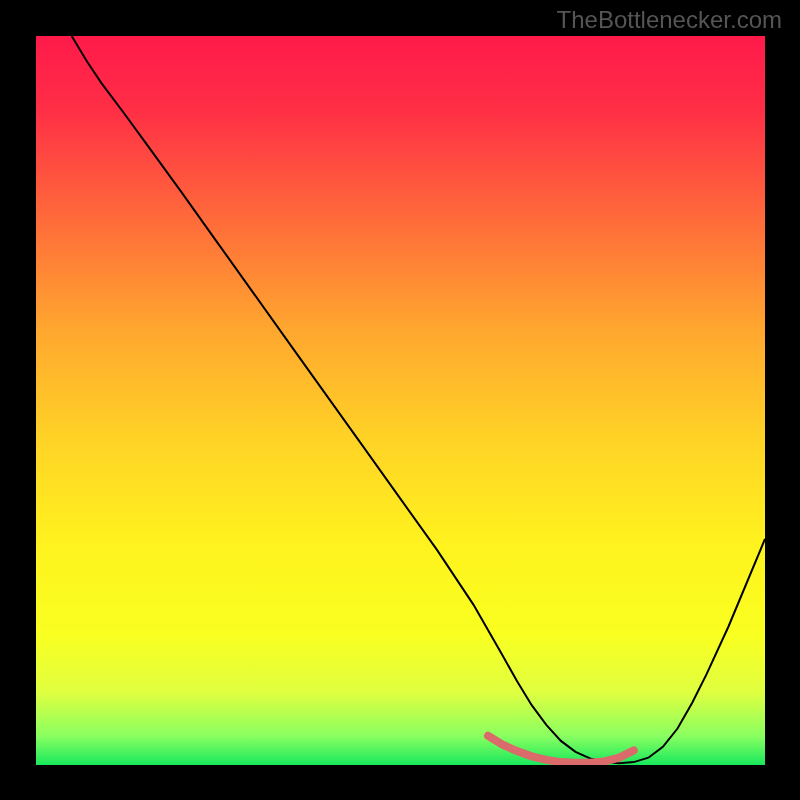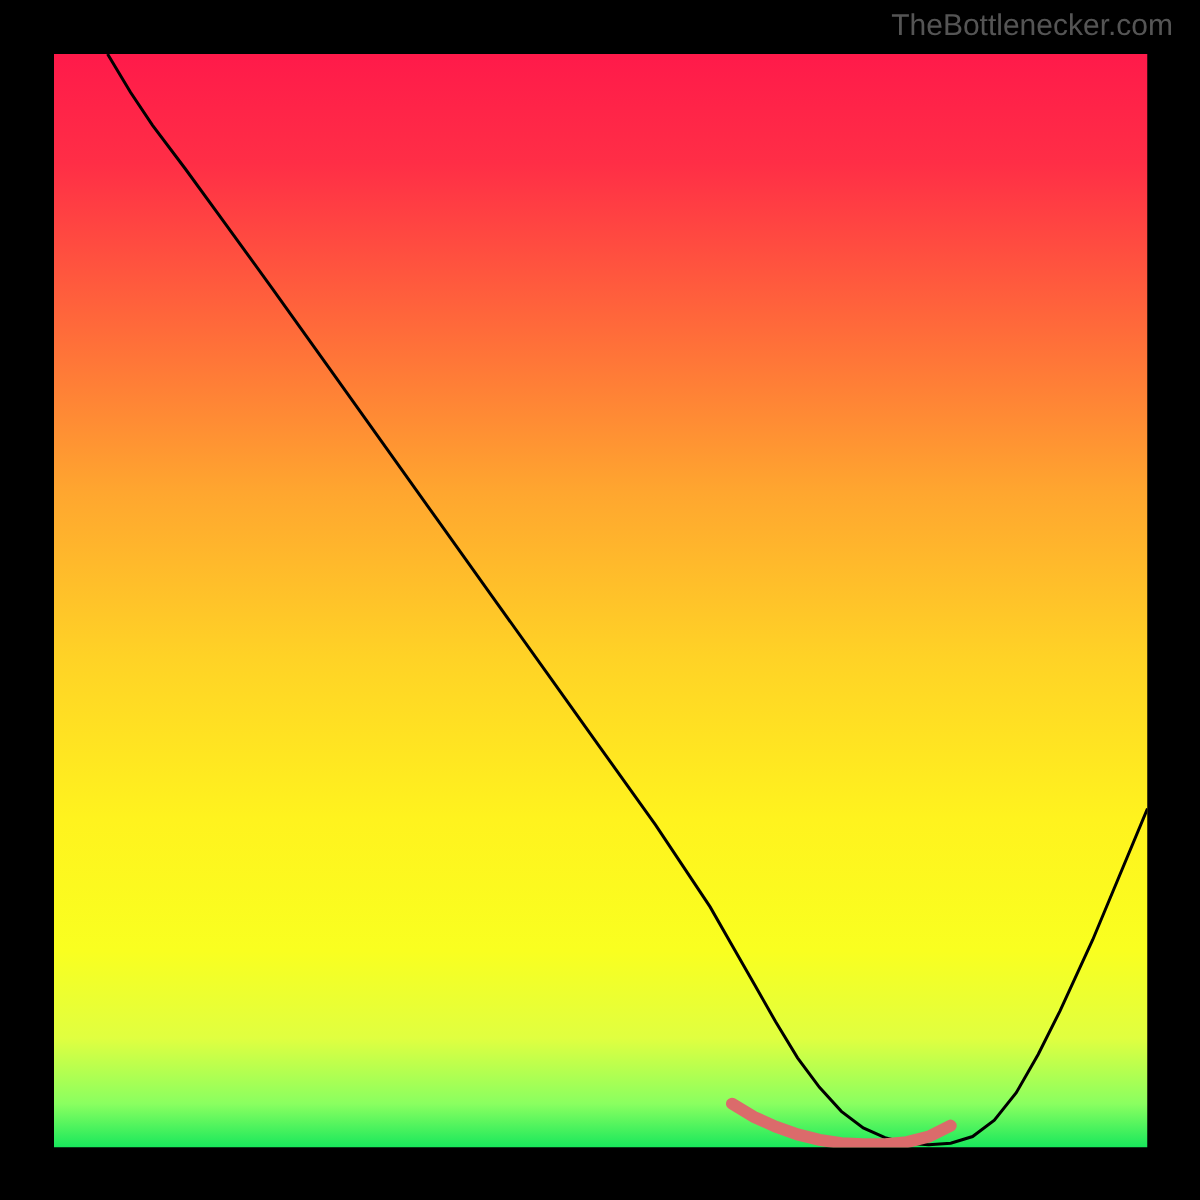--- a/index.html
+++ b/index.html
@@ -8,21 +8,21 @@
     height: 800px;
     background: #000;
     position: relative;
     font-family: Arial, sans-serif;
   }
   .watermark {
     position: absolute;
     top: 6px;
     right: 18px;
     color: #555;
-    font-size: 20px;
+    font-size: 24px;
     font-weight: 500;
     z-index: 10;
   }
   .plot-area {
     position: absolute;
     left: 35.5px;
     top: 35.5px;
     width: 729px;
     height: 729px;
   }

